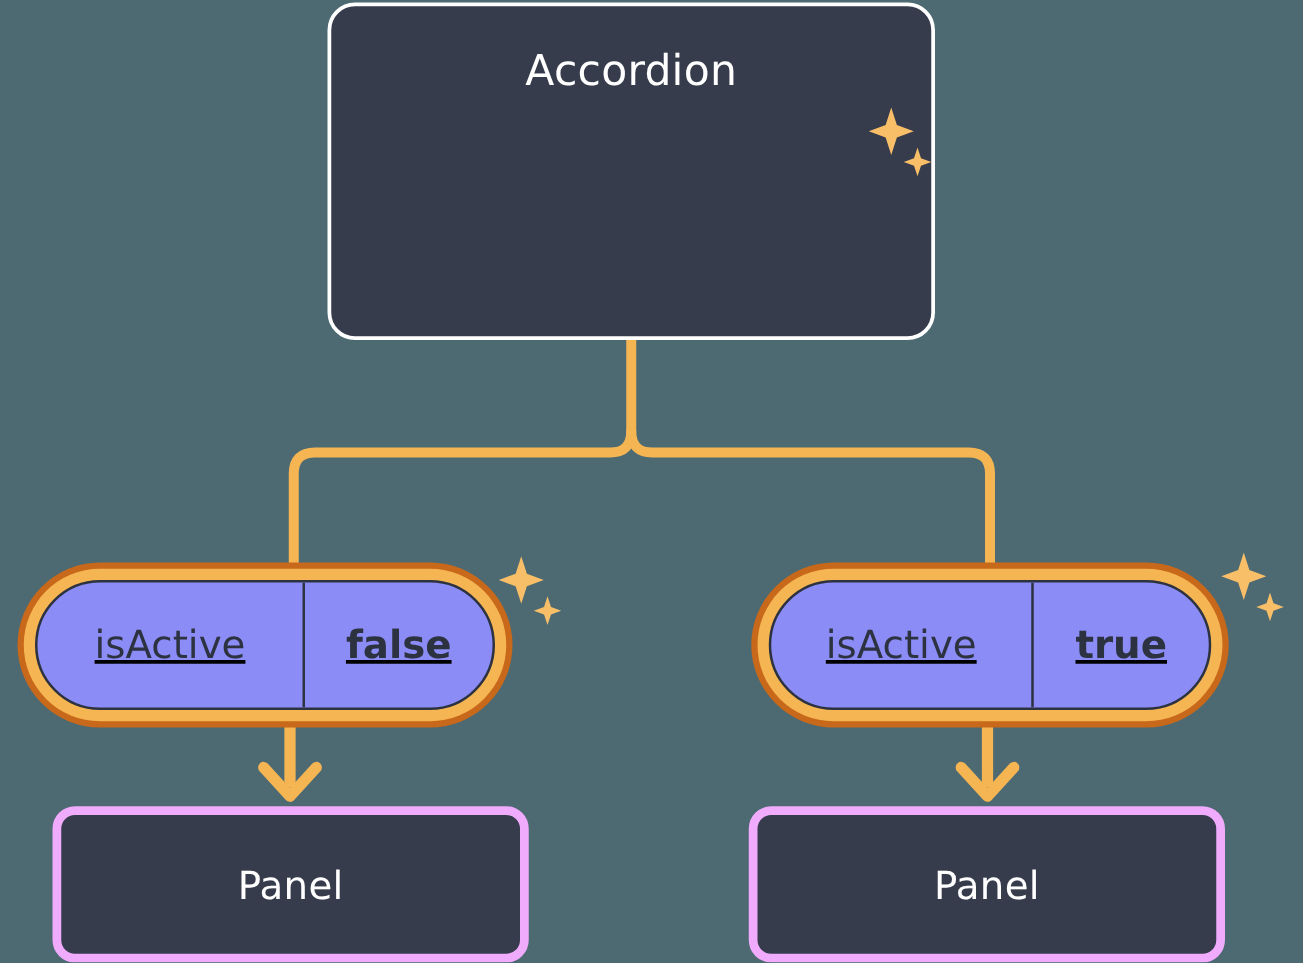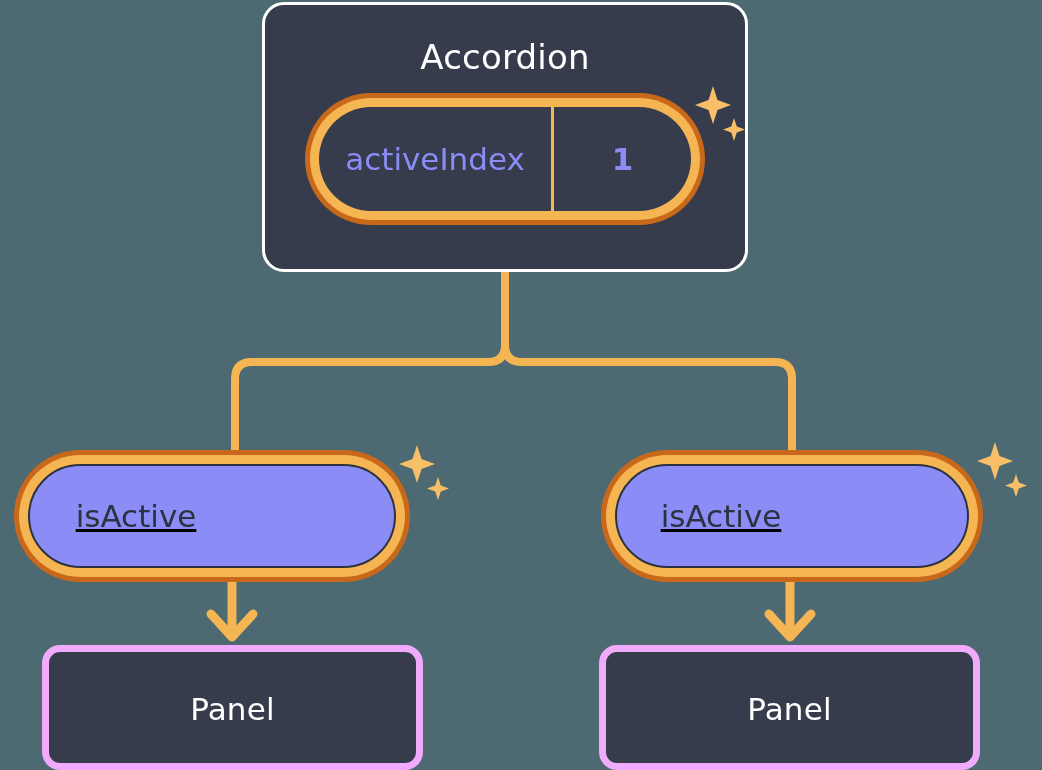--- a/index.html
+++ b/index.html
@@ -188,55 +188,49 @@
     <path d="M 211 614 L 232 637 L 253 614" fill="none" stroke="#f5b553" stroke-width="9" stroke-linecap="round" stroke-linejoin="round"></path>
 
     <line x1="790" y1="578" x2="790" y2="630" stroke="#f5b553" stroke-width="9" stroke-linecap="butt"></line>
     <path d="M 769 614 L 790 637 L 811 614" fill="none" stroke="#f5b553" stroke-width="9" stroke-linecap="round" stroke-linejoin="round"></path>
   </svg>
 
   <div class="node-box" id="accordion-box">
     <div class="box-title">Accordion</div>
   </div>
 
-  <div class="pill-outer" id="pill-active-index">
-    <div class="pill-mid">
-      <div class="pill-inner">
-        <div class="pill-key">activeIndex</div>
-        <div class="pill-val">1</div>
-      </div>
-    </div>
-  </div>
 
   <svg class="sparkle" style="left:692px; top:84px;" width="56" height="62" viewBox="0 0 56 62">
     <path d="M21 2 L25.5 16 L39 21 L25.5 26 L21 40 L16.5 26 L3 21 L16.5 16 Z" fill="#f9bf68"></path>
     <path d="M42 34 L44.8 42.5 L53 45.5 L44.8 48.5 L42 57 L39.2 48.5 L31 45.5 L39.2 42.5 Z" fill="#f9bf68"></path>
   </svg>
 
   <div class="pill-outer pill-state" id="pill-is-active-left">
     <div class="pill-mid">
       <div class="pill-inner">
         <div class="pill-key">isActive</div>
+        <div class="pill-val">false</div>
       </div>
     </div>
   </div>
 
   <svg class="sparkle" style="left:396px; top:443px;" width="56" height="62" viewBox="0 0 56 62">
     <path d="M21 2 L25.5 16 L39 21 L25.5 26 L21 40 L16.5 26 L3 21 L16.5 16 Z" fill="#f9bf68"></path>
     <path d="M42 34 L44.8 42.5 L53 45.5 L44.8 48.5 L42 57 L39.2 48.5 L31 45.5 L39.2 42.5 Z" fill="#f9bf68"></path>
   </svg>
 
   <div class="panel-box" id="panel-left">
     <div class="box-title">Panel</div>
   </div>
 
   <div class="pill-outer pill-state" id="pill-is-active-right">
     <div class="pill-mid">
       <div class="pill-inner">
         <div class="pill-key">isActive</div>
+        <div class="pill-val">true</div>
       </div>
     </div>
   </div>
 
   <svg class="sparkle" style="left:974px; top:440px;" width="56" height="62" viewBox="0 0 56 62">
     <path d="M21 2 L25.5 16 L39 21 L25.5 26 L21 40 L16.5 26 L3 21 L16.5 16 Z" fill="#f9bf68"></path>
     <path d="M42 34 L44.8 42.5 L53 45.5 L44.8 48.5 L42 57 L39.2 48.5 L31 45.5 L39.2 42.5 Z" fill="#f9bf68"></path>
   </svg>
 
   <div class="panel-box" id="panel-right">

